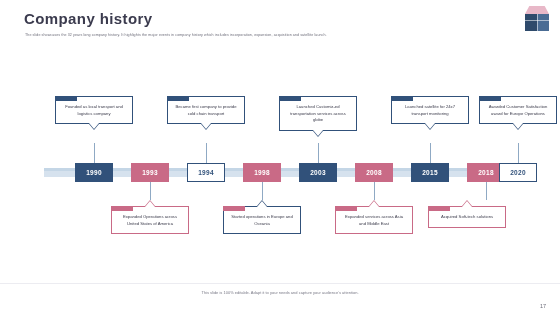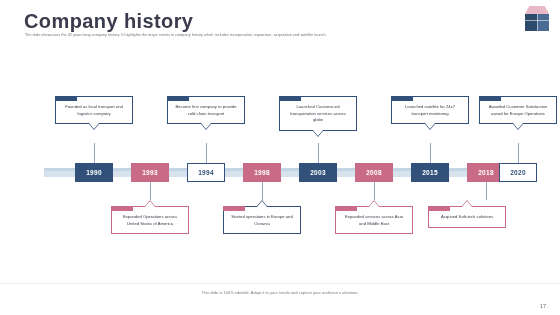--- a/index.html
+++ b/index.html
@@ -6,21 +6,21 @@
   body {
     width:560px; height:315px; overflow:hidden;
     background:#ffffff;
     font-family:"Liberation Sans", sans-serif;
     color:#2b2b3a;
     position:relative;
   }
   
   .title {
     position:absolute; left:24px; top:10px;
-    font-size:20px; font-weight:bold; letter-spacing:.4px;
+    font-size:15px; font-weight:bold; letter-spacing:.4px;
     color:#3b3b4e;
   }
   .subtitle {
     position:absolute; left:25px; top:33px; width:455px;
     font-size:3.6px; line-height:1.5; color:#6d6d7a;
     letter-spacing:.1px;
   }
   
   .cube {
     position:absolute; right:8px; top:6px; width:30px; height:26px;

